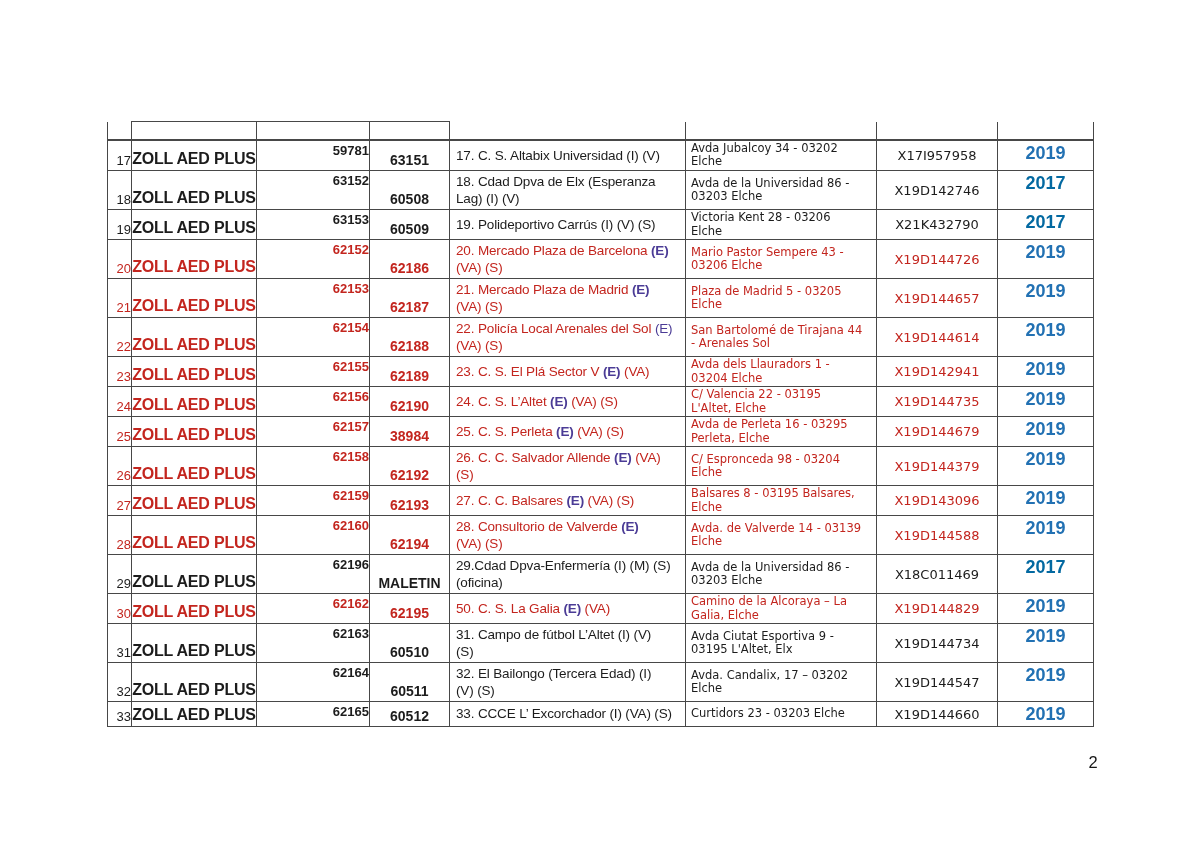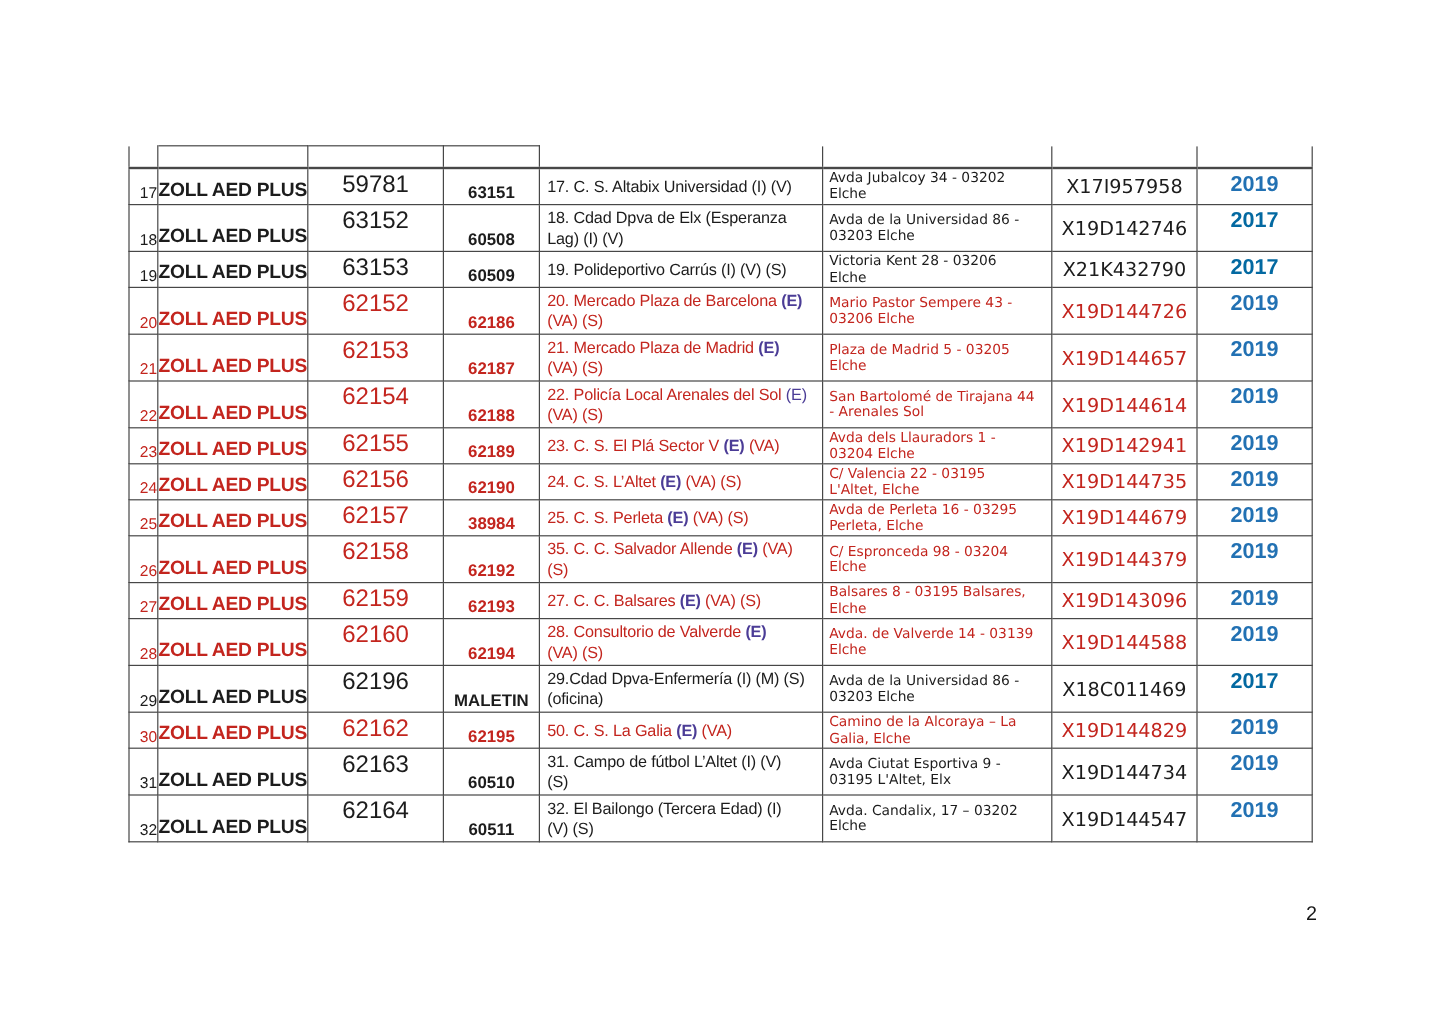--- a/index.html
+++ b/index.html
@@ -9,26 +9,26 @@
   }
   table.doc-table{
     position:absolute;left:107px;top:121px;width:986px;
     border-collapse:collapse;table-layout:fixed;
   }
   td{border:1px solid #474747;padding:0;overflow:hidden;box-sizing:border-box;}
   tr.partial td{border-top:none;border-bottom-width:2px;}
   tr.partial td.has-top{border-top:1px solid #474747;}
   td.c-num{vertical-align:bottom;text-align:right;font-size:13px;padding-bottom:2px;}
   td.c-device{vertical-align:bottom;text-align:center;font-weight:700;font-size:16px;letter-spacing:-0.2px;padding-bottom:2px;}
-  td.c-code1{vertical-align:top;text-align:center;font-weight:400;font-size:20px;padding-top:2px;}
+  td.c-code1{vertical-align:top;text-align:right;font-weight:700;font-size:13px;padding-top:2px;}
   td.c-code2{vertical-align:bottom;text-align:center;font-weight:700;font-size:14px;padding-bottom:2px;}
   td.c-loc{vertical-align:middle;text-align:left;font-size:13.5px;letter-spacing:-0.15px;line-height:17.5px;padding:1px 8px 1px 6px;}
   td.c-loc div{white-space:nowrap;}
   td.c-addr{vertical-align:middle;text-align:left;font-family:"DejaVu Sans",sans-serif;font-size:11.5px;line-height:13.5px;padding:1px 2px 1px 5px;white-space:pre-line;}
-  td.c-serial{vertical-align:middle;text-align:center;font-family:"DejaVu Sans",sans-serif;font-size:16px;}
+  td.c-serial{vertical-align:middle;text-align:center;font-family:"DejaVu Sans",sans-serif;font-size:13px;}
   td.c-year{vertical-align:top;text-align:center;font-weight:700;font-size:18px;padding-top:2px;}
   .theme-black{color:#1c1c1c;}
   .theme-red{color:#C3251E;}
   .seg-main{color:inherit;}
   .seg-e{color:#4B3C96;font-weight:700;}
   .seg-e2{color:#4B3C96;}
   .yr-blue{color:#2271B3;}
   .yr-green{color:#0369a1;}
   .page-num{position:absolute;left:1082px;top:753px;width:22px;text-align:center;font-size:16.5px;color:#161616;}
 </style>
@@ -178,21 +178,21 @@
 Perleta, Elche</td>
           <td class="c-serial">X19D144679</td>
           <td class="c-year yr-blue">2019</td>
         </tr>
         <tr class="theme-red" style="height: 39px;">
           <td class="c-num">26</td>
           <td class="c-device">ZOLL AED PLUS</td>
           <td class="c-code1">62158</td>
           <td class="c-code2">62192</td>
           <td class="c-loc">
-            <div><span class="seg-main">35. C. C. Salvador Allende </span><span class="seg-e">(E)</span><span class="seg-main"> (VA)</span></div>
+            <div><span class="seg-main">26. C. C. Salvador Allende </span><span class="seg-e">(E)</span><span class="seg-main"> (VA)</span></div>
             <div><span class="seg-main">(S)</span></div>
           </td>
           <td class="c-addr">C/ Espronceda 98 - 03204
 Elche</td>
           <td class="c-serial">X19D144379</td>
           <td class="c-year yr-blue">2019</td>
         </tr>
         <tr class="theme-red" style="height: 28px;">
           <td class="c-num">27</td>
           <td class="c-device">ZOLL AED PLUS</td>
@@ -266,18 +266,30 @@
           <td class="c-device">ZOLL AED PLUS</td>
           <td class="c-code1">62164</td>
           <td class="c-code2">60511</td>
           <td class="c-loc">
             <div><span class="seg-main">32. El Bailongo (Tercera Edad) (I)</span></div>
             <div><span class="seg-main">(V) (S)</span></div>
           </td>
           <td class="c-addr">Avda. Candalix, 17 – 03202
 Elche</td>
           <td class="c-serial">X19D144547</td>
+          <td class="c-year yr-blue">2019</td>
+        </tr>
+        <tr class="theme-black" style="height: 25px;">
+          <td class="c-num">33</td>
+          <td class="c-device">ZOLL AED PLUS</td>
+          <td class="c-code1">62165</td>
+          <td class="c-code2">60512</td>
+          <td class="c-loc">
+            <div><span class="seg-main">33. CCCE L’ Excorchador (I) (VA) (S)</span></div>
+          </td>
+          <td class="c-addr">Curtidors 23 - 03203 Elche</td>
+          <td class="c-serial">X19D144660</td>
           <td class="c-year yr-blue">2019</td>
         </tr>
       </tbody>
   </table>
   <div class="page-num">2</div>
 </div>
 
 </body></html>

